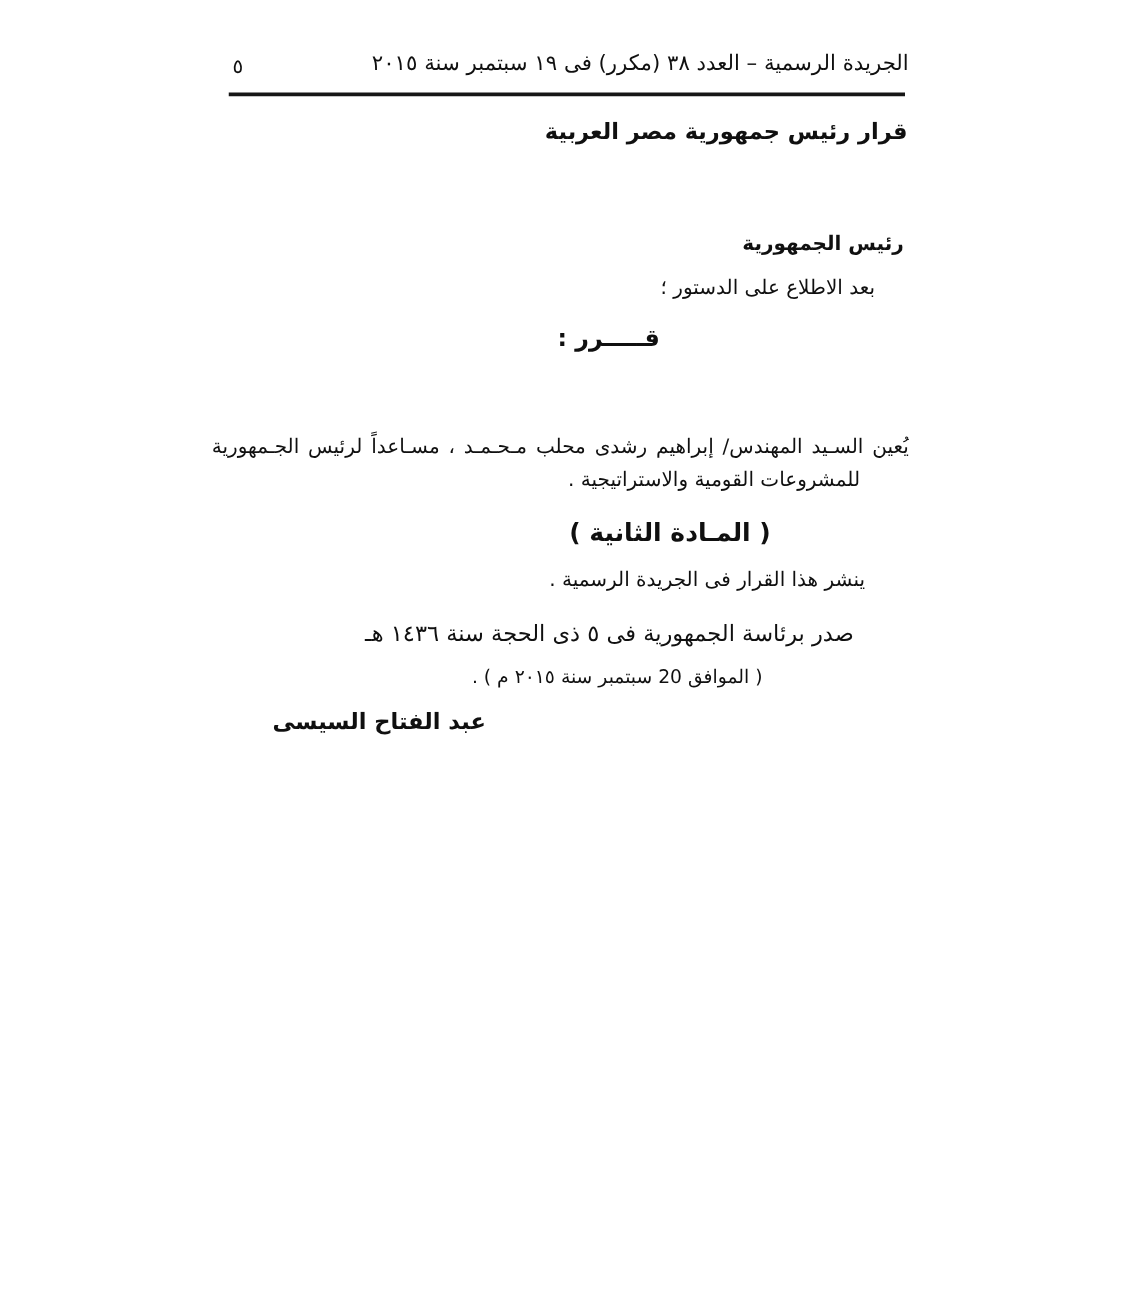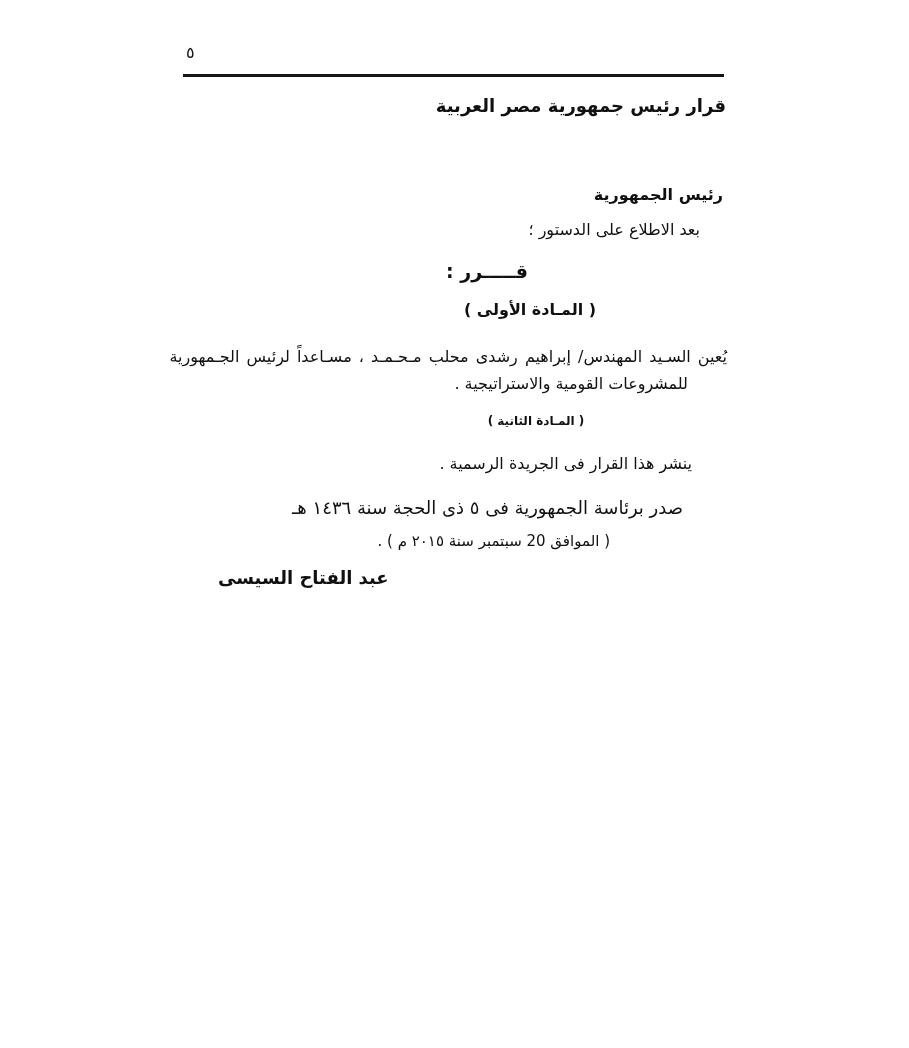--- a/index.html
+++ b/index.html
@@ -34,46 +34,46 @@
     background: #161616;
   }
   .title         { left: 226px; top: 94px;  width: 500px; font-size: 18px; text-align: right; }
   .number-line   { left: 220px; top: 145px; width: 500px; font-size: 18px; }
   .issuer        { right: 186px; top: 184px; font-size: 16px; }
   .preamble      { right: 209px; top: 219px; font-size: 16px; }
   .decision      { left: 237px; top: 259px; width: 500px; font-size: 19px; }
   .art1-head     { left: 280px; top: 299px; width: 500px; font-size: 16px; }
   .art1-line1    { right: 182px; top: 331px; font-size: 16px; word-spacing: 2px; margin-top: 15px; }
   .art1-line2    { right: 221px; top: 373px; font-size: 16px; }
-  .art2-head     { left: 286px; top: 413px; width: 500px; font-size: 12px; }
+  .art2-head     { left: 286px; top: 413px; width: 500px; font-size: 20px; }
   .art2-text     { right: 217px; top: 453px; font-size: 16px; }
   .issued-hijri  { right: 226px; top: 496px; font-size: 18px; }
   .issued-greg   { right: 299px; top: 531px; font-size: 15px; }
   .signature     { left: 218px;  top: 566px; font-size: 18px; }
 </style>
 </head>
 <body>
 
 <div class="page">
 
+  <div class="ln header-info">الجريدة الرسمية – العدد ٣٨ (مكرر) فى ١٩ سبتمبر سنة ٢٠١٥</div>
 
   <div class="ln page-num">٥</div>
 
   <div class="header-rule"></div>
 
   <div class="ln ctr b title">قرار رئيس جمهورية مصر العربية</div>
 
 
   <div class="ln b issuer">رئيس الجمهورية</div>
 
   <div class="ln preamble">بعد الاطلاع على الدستور ؛</div>
 
   <div class="ln ctr b decision">قـــــرر :</div>
 
-  <div class="ln ctr b art1-head">( المـادة الأولى )</div>
 
   <div class="ln art1-line1">يُعين السـيد المهندس/ إبراهيم رشدى محلب مـحـمـد ، مسـاعداً لرئيس الجـمهورية</div>
 
   <div class="ln art1-line2">للمشروعات القومية والاستراتيجية .</div>
 
   <div class="ln ctr b art2-head">( المـادة الثانية )</div>
 
   <div class="ln art2-text">ينشر هذا القرار فى الجريدة الرسمية .</div>
 
   <div class="ln issued-hijri">صدر برئاسة الجمهورية فى ٥ ذى الحجة سنة ١٤٣٦ هـ</div>

